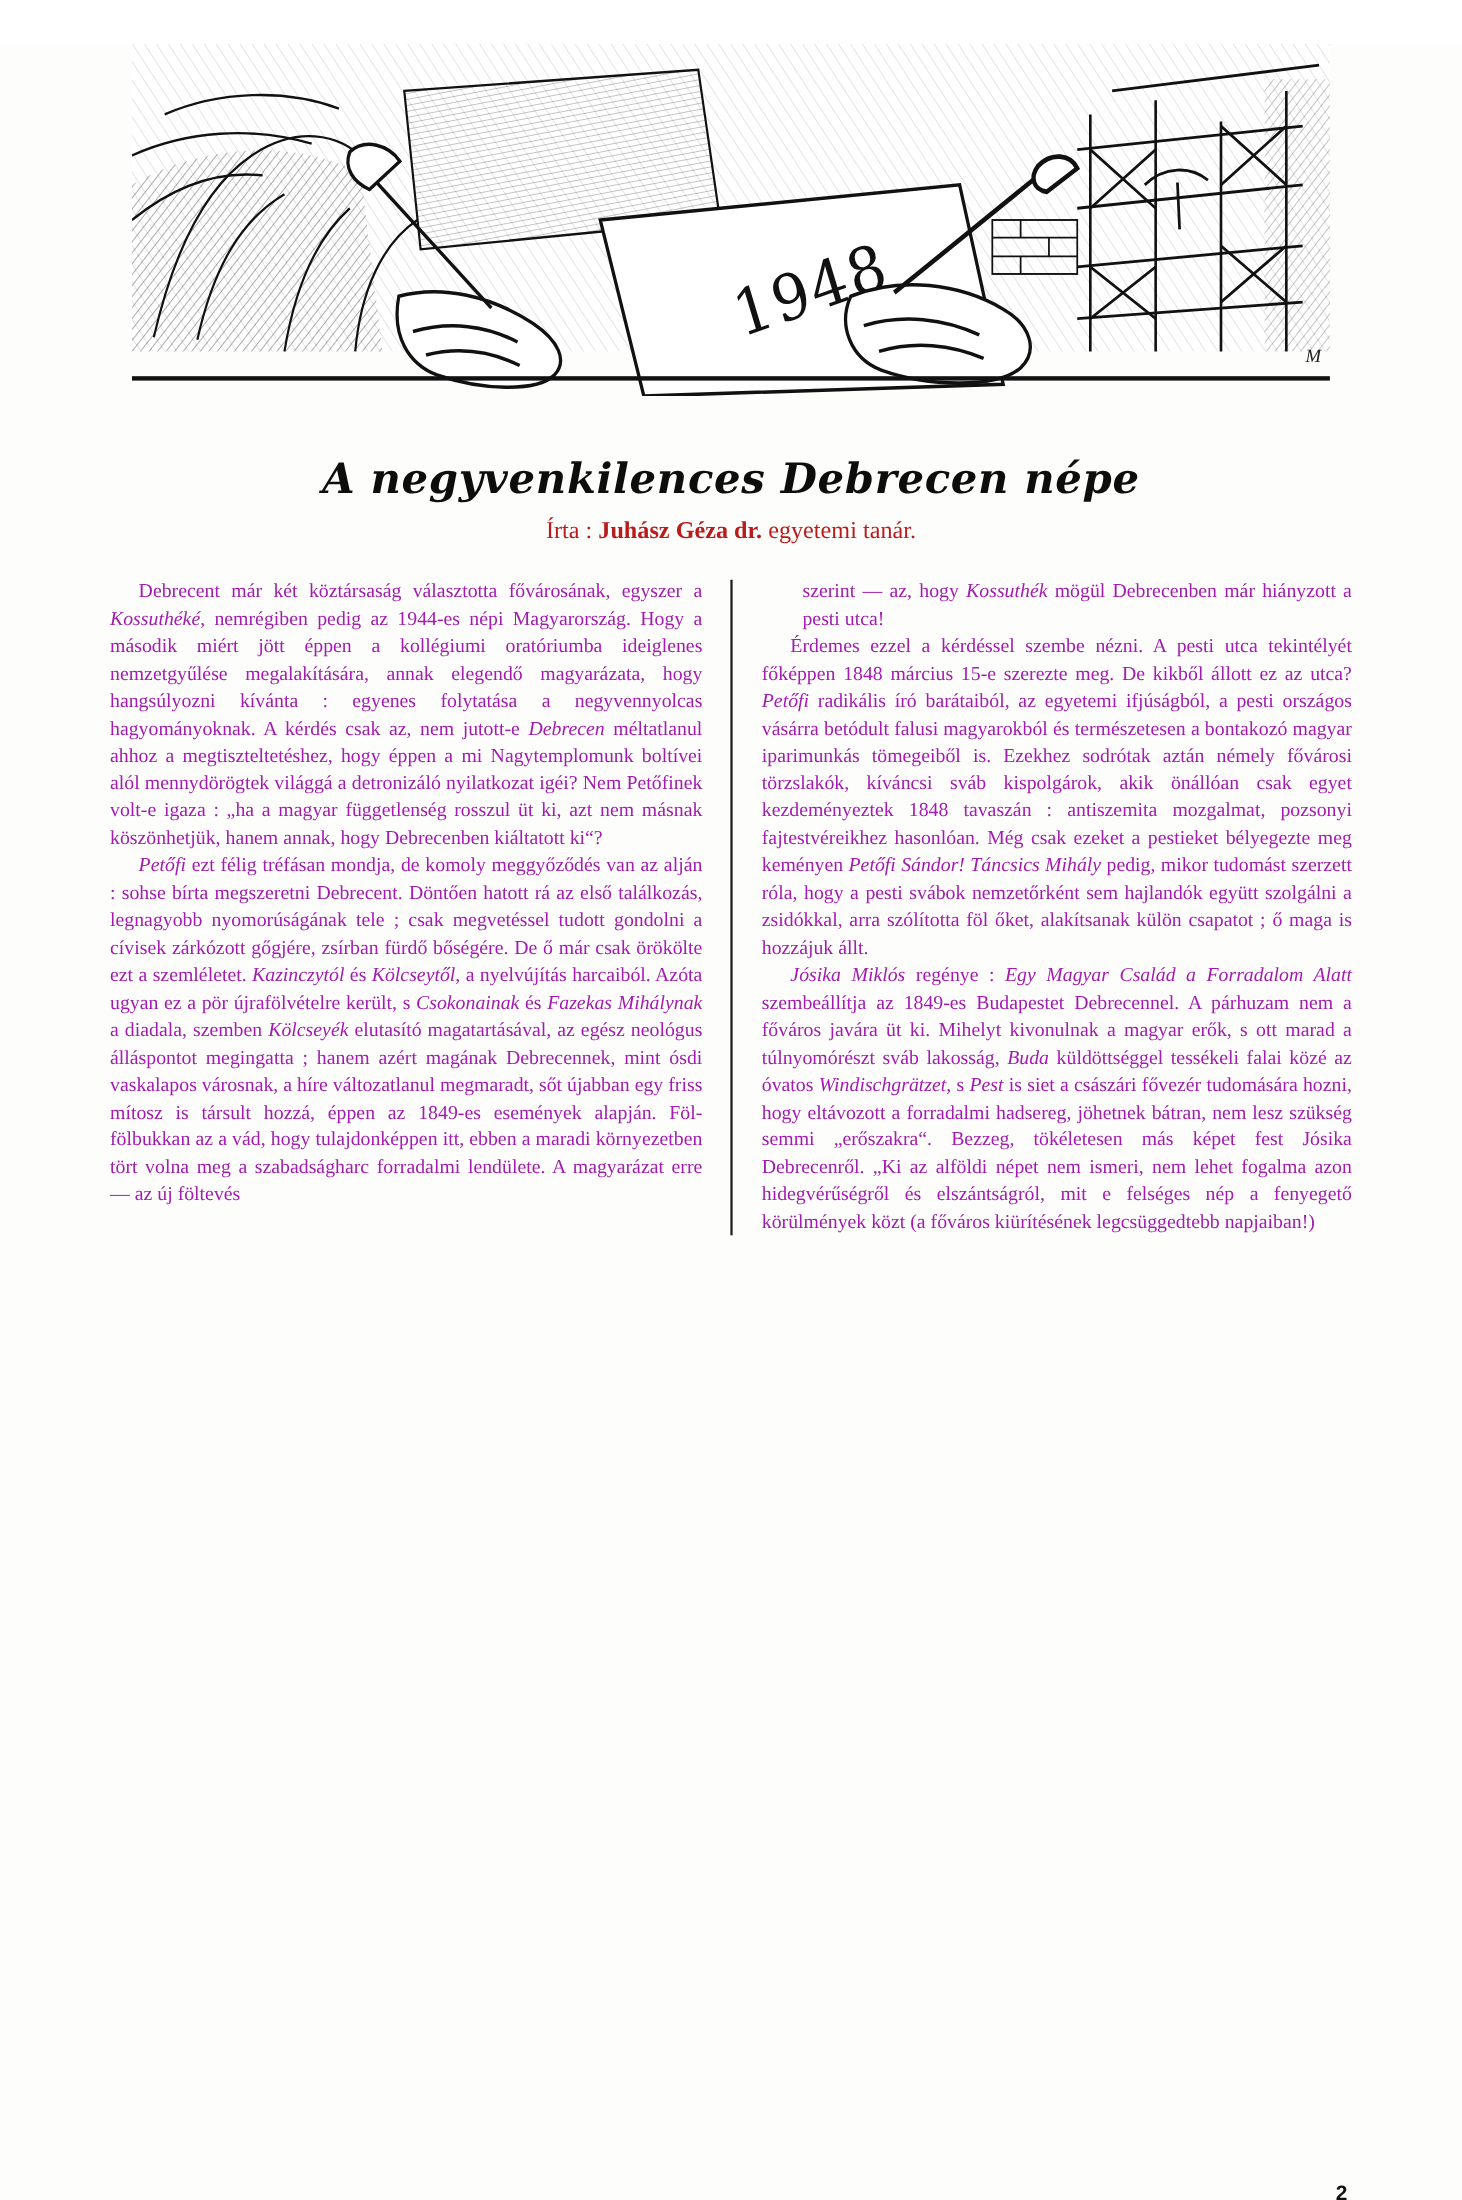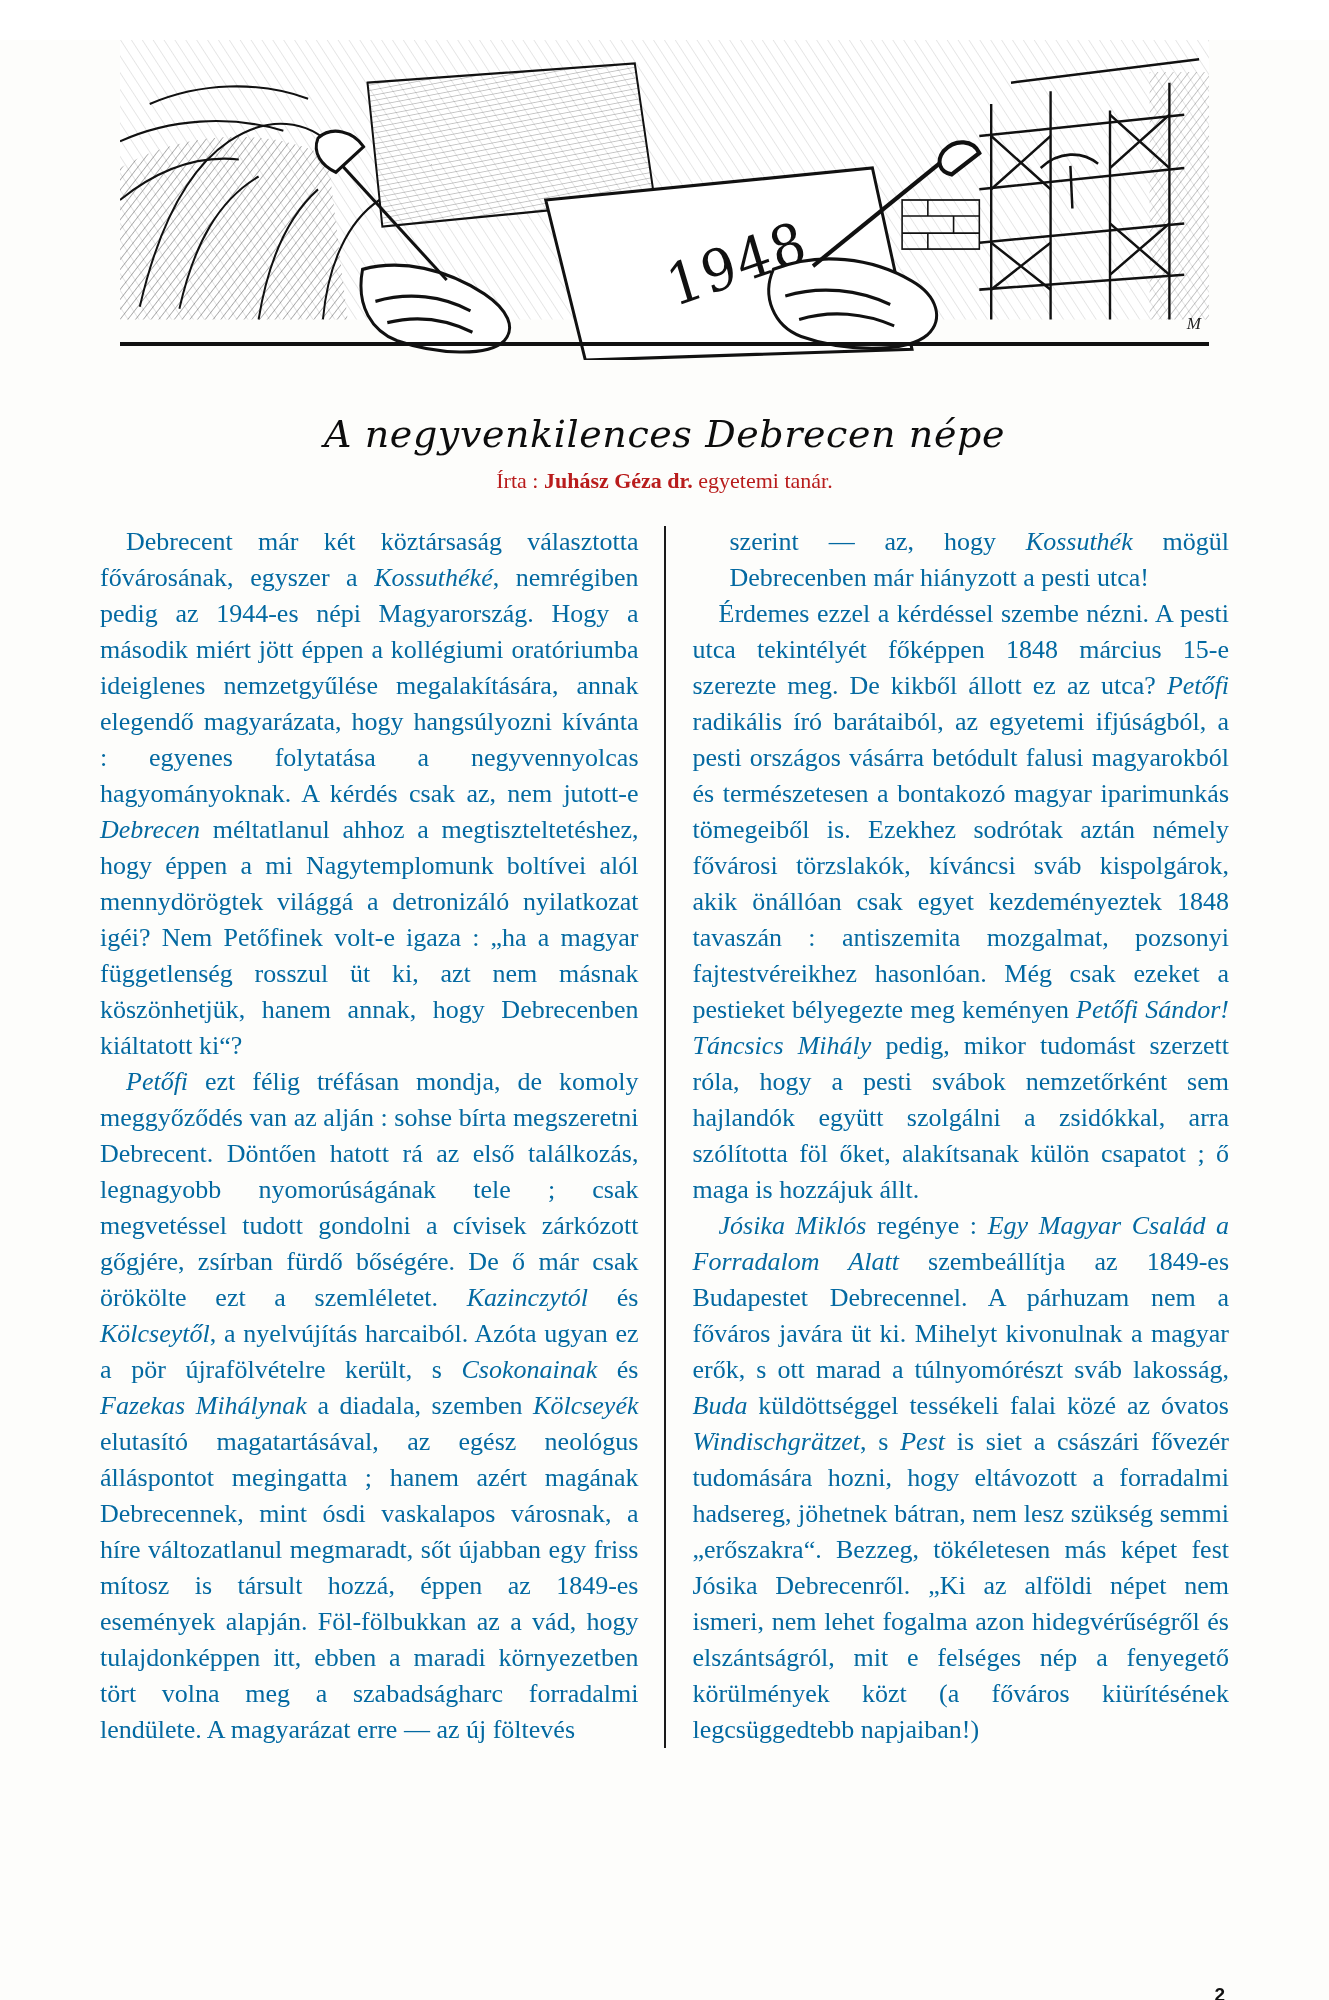--- a/index.html
+++ b/index.html
@@ -53,21 +53,21 @@
     color: #222;
   }
 
   
   .title-block {
     text-align: center;
     margin-top: 52px;
   }
   .article-title {
     font-family: "DejaVu Serif", serif;
-    font-weight: normal;
+    font-weight: bold;
     font-style: italic;
     font-size: 38px;
     letter-spacing: 0.6px;
     color: #0d0d0d;
     margin: 0;
   }
   .byline {
     font-family: "Liberation Serif", serif;
     font-size: 22px;
     margin-top: 12px;
@@ -79,26 +79,26 @@
 
   
   .columns {
     display: flex;
     margin-top: 30px;
     position: relative;
   }
   .col {
     width: 50%;
     box-sizing: border-box;
-    font-size: 26px;
+    font-size: 18px;
     line-height: 1.385;
     text-align: justify;
     text-justify: inter-word;
     hyphens: manual;
-    color: #0369a1;
+    color: #a21caf;
   }
   .col.left {
     padding-right: 26px;
   }
   .col.right {
     padding-left: 28px;
   }
   .col-divider {
     position: absolute;
     left: 50%;

